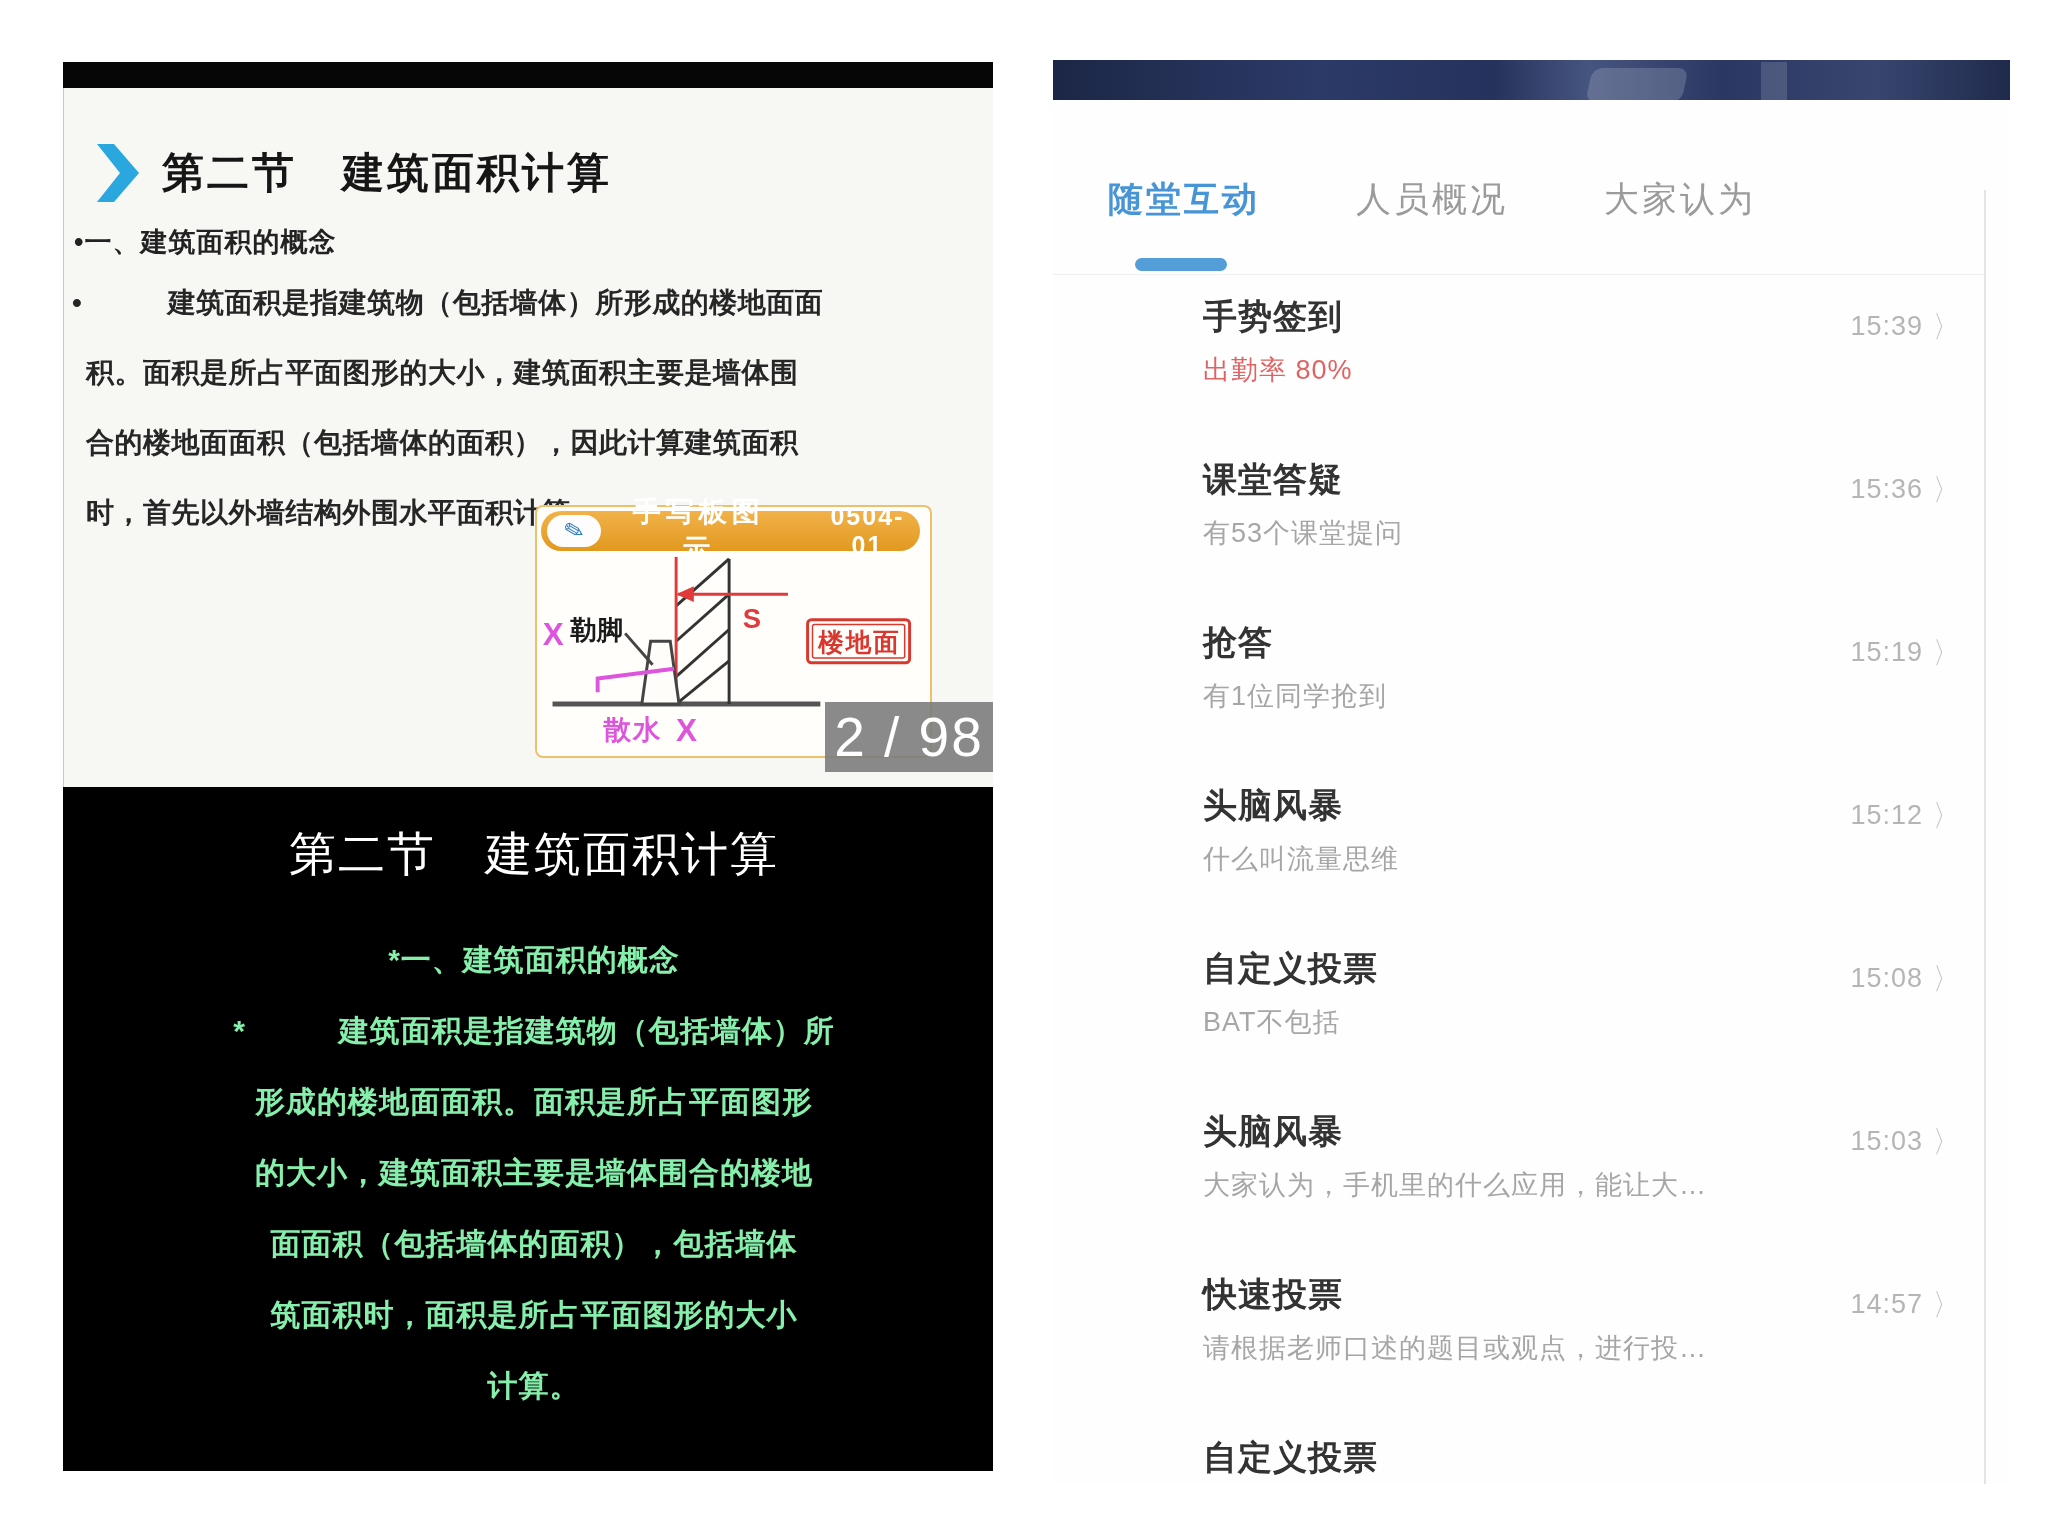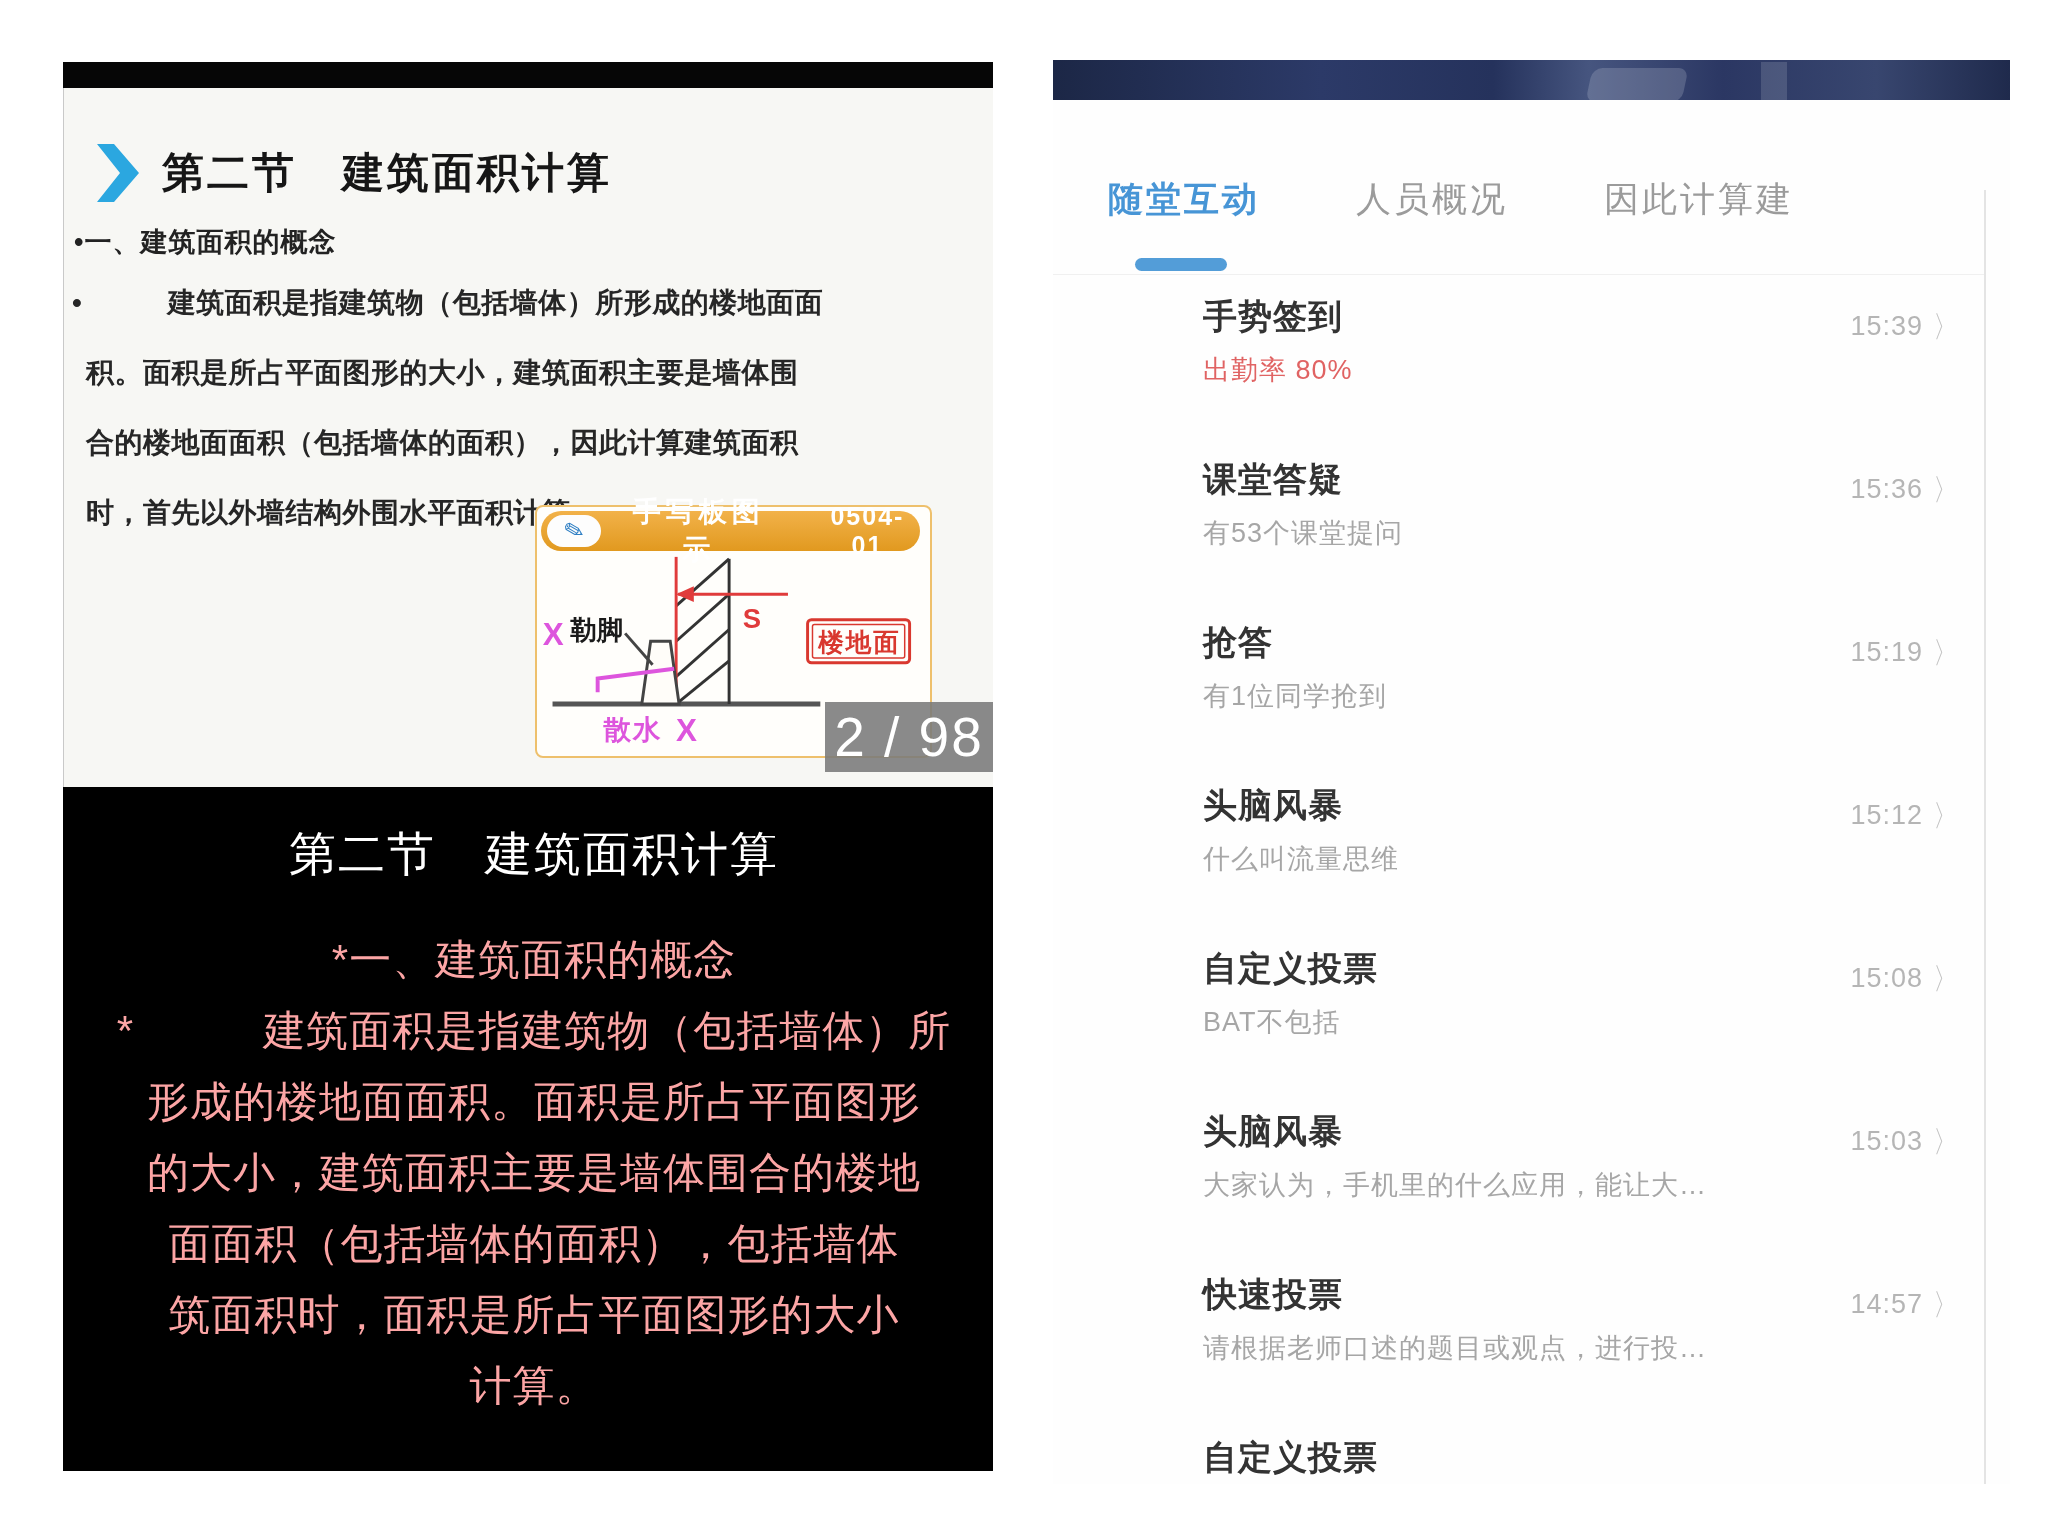--- a/index.html
+++ b/index.html
@@ -30,21 +30,21 @@
   .figure-code{color:#fff;font-size:25px;margin-left:34px;letter-spacing:2px;font-weight:600;}
   .figure-svg{position:absolute;left:0;top:44px;width:395px;height:206px;}
   
   .page-indicator{position:absolute;right:0;top:614px;width:168px;height:70px;
     background:rgba(122,122,122,.88);color:#fff;font-size:55px;
     display:flex;align-items:center;justify-content:center;letter-spacing:2px;}
   
   .caption{background:#000;height:684px;box-sizing:border-box;padding:36px 0 0 12px;overflow:hidden;}
   .caption-title{font-size:47px;color:#ffffff;font-weight:500;letter-spacing:2px;}
   .caption-lines{margin-top:38px;}
-  .caption-line{font-size:42px;line-height:71px;color:#fca5a5;font-weight:400;letter-spacing:1px;white-space:nowrap;}
+  .caption-line{font-size:30px;line-height:71px;color:#86efac;font-weight:700;letter-spacing:1px;white-space:nowrap;}
   
   .right-panel{position:absolute;left:1053px;top:60px;width:957px;height:1424px;background:#fefefe;overflow:hidden;}
   .banner{position:relative;height:40px;overflow:hidden;
     background:linear-gradient(90deg,#1c2746 0%,#2c3a68 28%,#25325c 46%,#46557f 56%,#2b3763 70%,#38466f 86%,#1f2a4c 100%);}
   .banner-shape1{position:absolute;left:56%;top:8px;width:96px;height:34px;background:rgba(205,210,225,.22);border-radius:10px;transform:skewX(-12deg);}
   .banner-shape2{position:absolute;left:74%;top:2px;width:26px;height:38px;background:rgba(225,228,238,.16);}
   .panel-header{position:relative;height:175px;background:#fefefe;}
   .tabs{position:absolute;left:55px;top:76px;display:flex;}
   .tab{font-size:35px;color:#9b9b9b;margin-right:96px;letter-spacing:3px;cursor:default;}
   .tab.active{color:#4795d6;font-weight:600;}
@@ -138,21 +138,21 @@
 <div class="right-panel">
   <div class="banner">
     <div class="banner-shape1"></div>
     <div class="banner-shape2"></div>
   </div>
 
   <div class="panel-header">
     <div class="tabs">
       <div class="tab active">随堂互动</div>
       <div class="tab">人员概况</div>
-      <div class="tab">因此计算建</div>
+      <div class="tab">大家认为</div>
     </div>
     <div class="active-underline"></div>
     <div class="header-divider"></div>
   </div>
 
   <div class="list">
       <div class="item">
     <div class="item-title">手势签到</div>
     <div class="item-sub red">出勤率 80%</div>
     <div class="item-meta">

